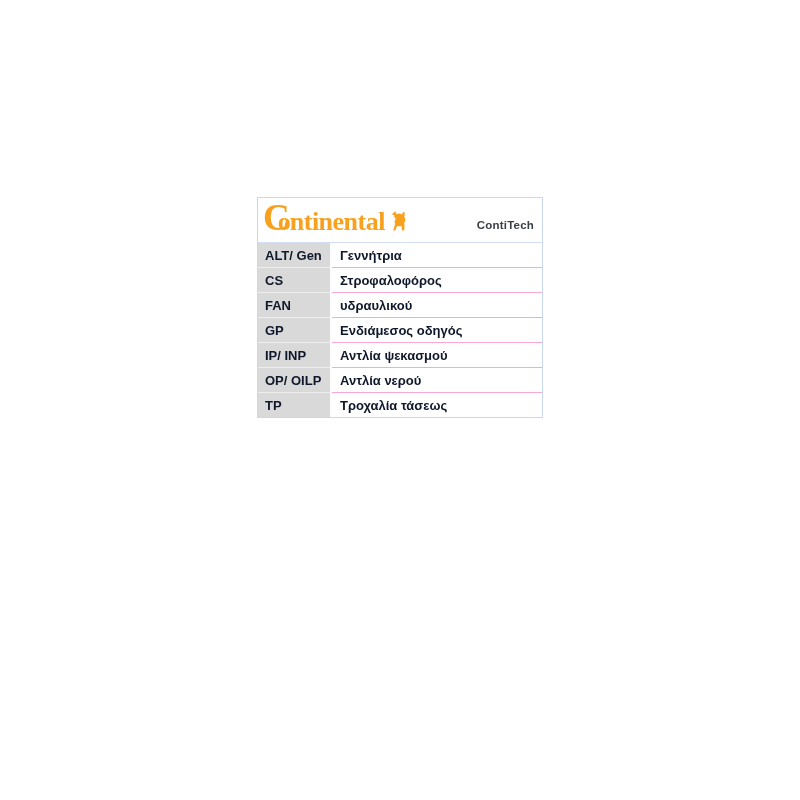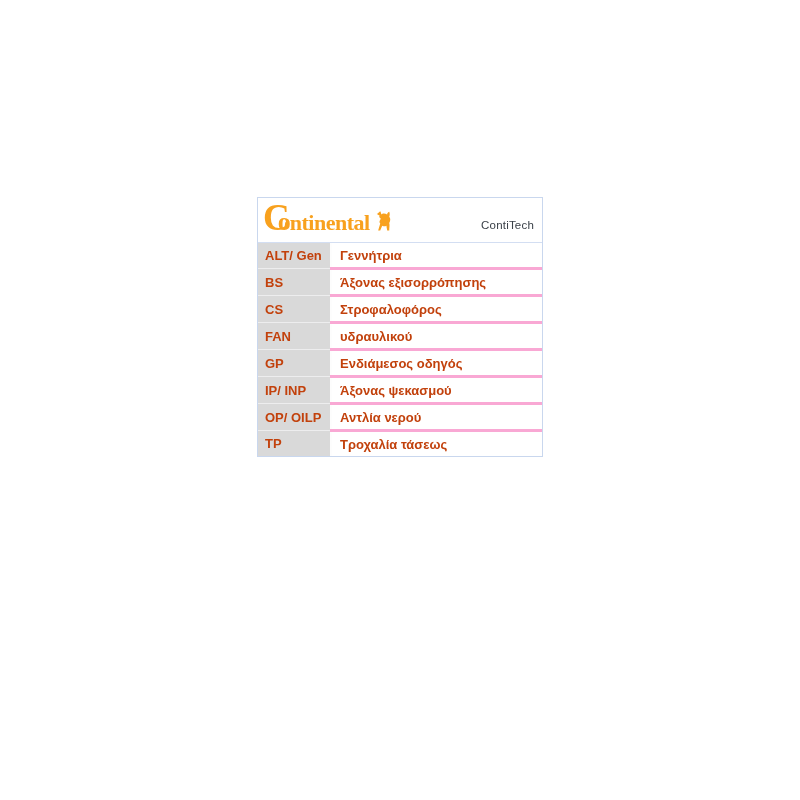--- a/index.html
+++ b/index.html
@@ -36,63 +36,63 @@
     display: flex;
     align-items: baseline;
     color: #F8A11E;
     font-family: "Liberation Serif", "DejaVu Serif", serif;
     font-weight: bold;
     white-space: nowrap;
     line-height: 1;
   }
   .logo-c    { font-size: 37px; line-height: 30px; }
   .logo-o    { font-size: 26px; margin-left: -0.46em; line-height: 30px; }
-  .logo-rest { font-size: 22px; letter-spacing: -0.5px; margin-left: -1px; line-height: 30px; }
+  .logo-rest { font-size: 26px; letter-spacing: -0.5px; margin-left: -1px; line-height: 30px; }
   .horse {
     margin-left: 4px;
     transform: translateY(3px);
   }
   .horse svg { display: block; }
   .subbrand {
     margin-left: auto;
     margin-top: 10px;
     padding-right: 3px;
     font-size: 11.5px;
-    font-weight: normal;
+    font-weight: bold;
     color: #3a4048;
     letter-spacing: 0.2px;
   }
 
   
   table.legend {
     width: 100%;
     border-collapse: collapse;
     table-layout: fixed;
   }
   col.c-abbr { width: 73px; }
   td {
     height: 24px;
     font-size: 13px;
     font-weight: bold;
-    color: #c2410c;
+    color: #0f172a;
     white-space: nowrap;
     overflow: hidden;
     vertical-align: middle;
     margin-left: 24px;
   }
   td.abbr {
     background: #d9d9d9;
     padding: 0 2px 0 7px;
     border-bottom: 1px solid #ededee;
     border-right: 2px solid #fdfdfd;
   }
   td.desc {
     background: #ffffff;
     padding: 0 4px 0 8px;
-    border-bottom: 3px solid #f9a8d4;
+    border-bottom: 1px solid #f9a8d4;
   }
   tr:last-child td { border-bottom: none; }
 </style>
 </head>
 <body>
 
 <div class="sheet">
 
   <div class="brand-header">
     <div class="logo">
@@ -112,38 +112,34 @@
     <colgroup>
         <col class="c-abbr">
         <col>
       </colgroup>
     <tbody>
       <tr>
         <td class="abbr">ALT/ Gen</td>
         <td class="desc">Γεννήτρια</td>
       </tr>
       <tr>
-        <td class="abbr">BS</td>
-        <td class="desc">Άξονας εξισορρόπησης</td>
-      </tr>
-      <tr>
         <td class="abbr">CS</td>
         <td class="desc">Στροφαλοφόρος</td>
       </tr>
       <tr>
         <td class="abbr">FAN</td>
         <td class="desc">υδραυλικού</td>
       </tr>
       <tr>
         <td class="abbr">GP</td>
         <td class="desc">Ενδιάμεσος οδηγός</td>
       </tr>
       <tr>
         <td class="abbr">IP/ INP</td>
-        <td class="desc">Άξονας ψεκασμού</td>
+        <td class="desc">Αντλία ψεκασμού</td>
       </tr>
       <tr>
         <td class="abbr">OP/ OILP</td>
         <td class="desc">Αντλία νερού</td>
       </tr>
       <tr>
         <td class="abbr">TP</td>
         <td class="desc">Τροχαλία τάσεως</td>
       </tr>
     </tbody>

